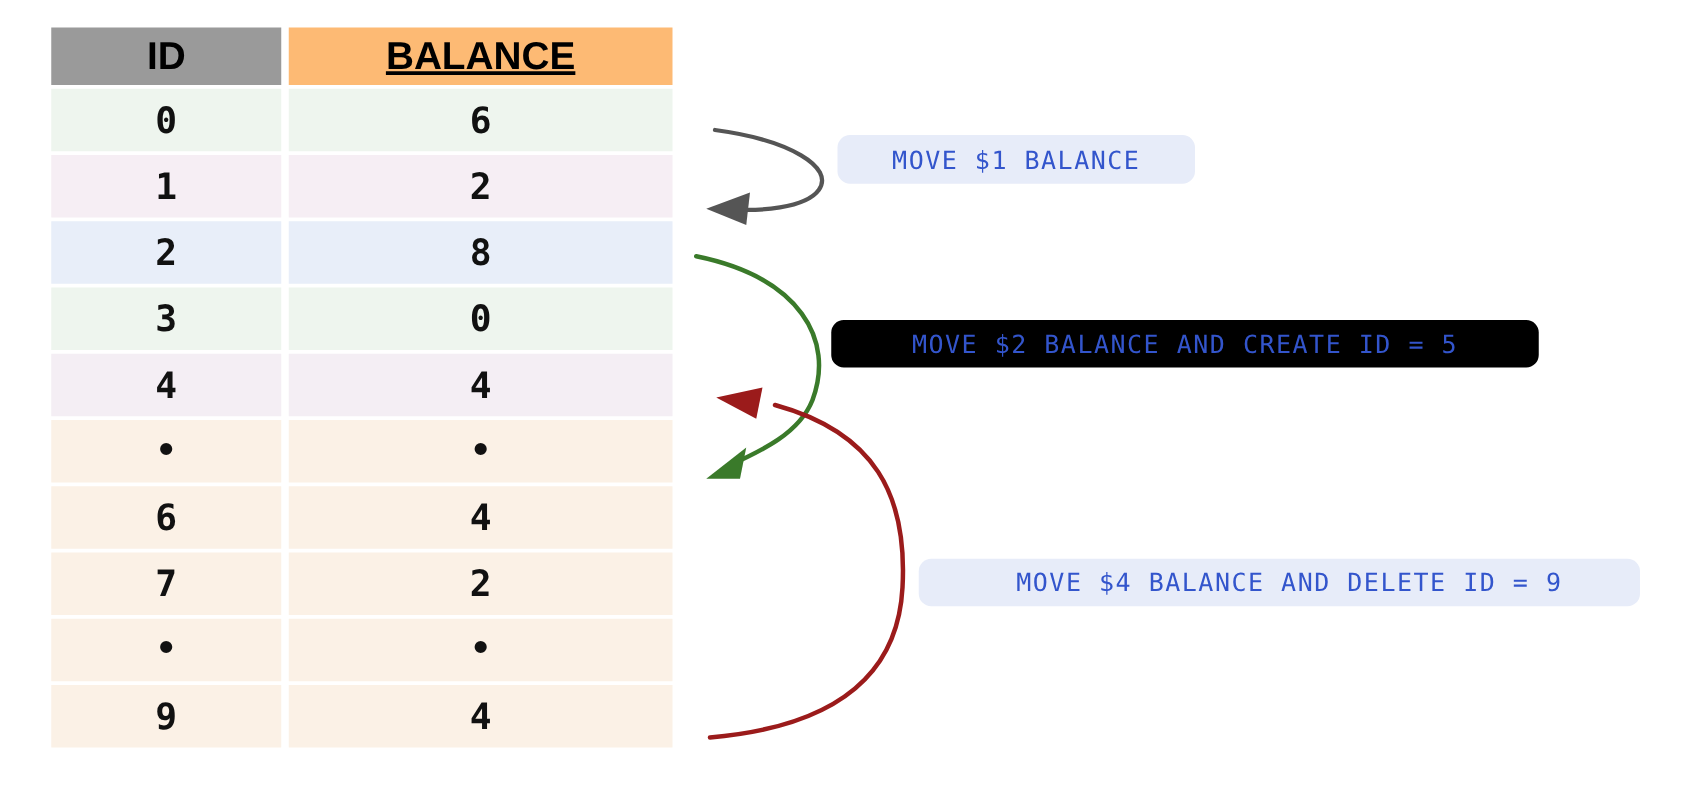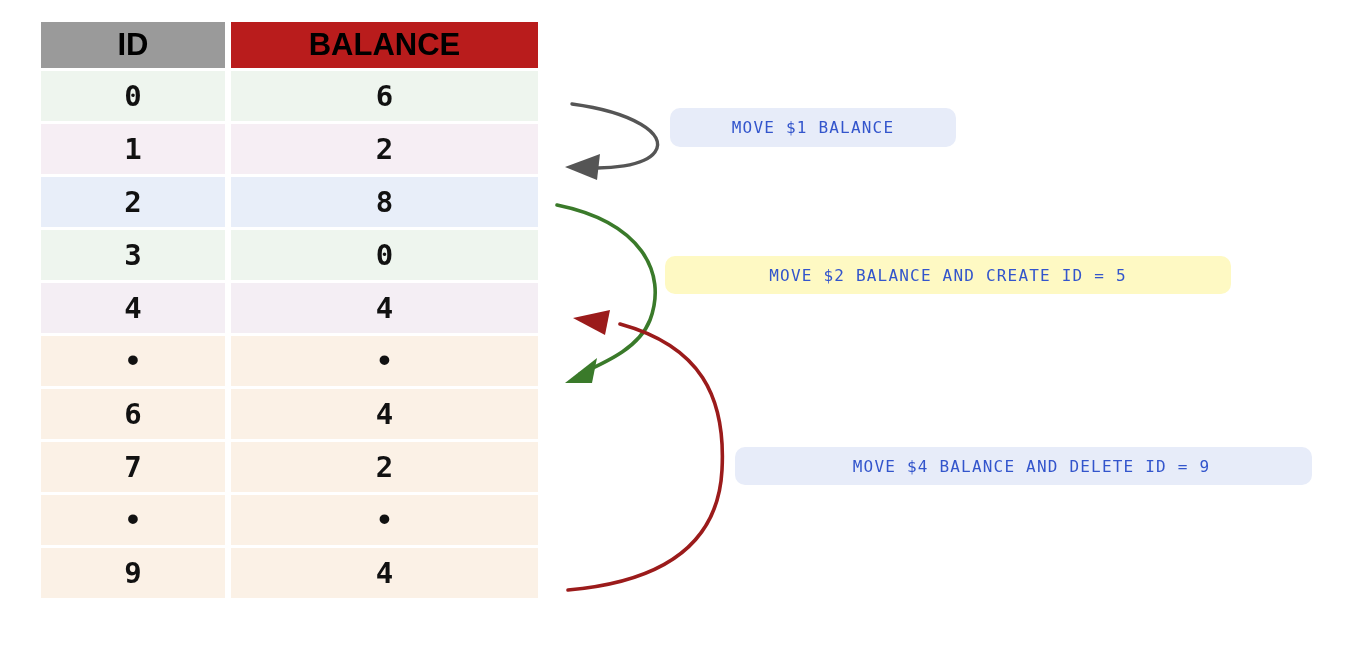--- a/index.html
+++ b/index.html
@@ -70,21 +70,21 @@
     padding-bottom: 4px;
   }
 
   
   .pill {
     position: absolute;
     background: #e7ecf9;
     border-radius: 10px;
     color: #3355cc;
     font-family: "DejaVu Sans Mono", monospace;
-    font-size: 16px;
+    font-size: 20px;
     letter-spacing: 1.2px;
     display: flex;
     align-items: center;
     justify-content: center;
     white-space: nowrap;
     box-sizing: border-box;
   }
   #pill-1 { left: 670px; top: 108px;  width: 286px; height: 39px; }
   #pill-2 { left: 665px; top: 256px;  width: 566px; height: 38px; }
   #pill-3 { left: 735px; top: 447px;  width: 577px; height: 38px; }
@@ -100,21 +100,21 @@
 </style>
 </head>
 <body>
 
 <div id="canvas">
 
   <div class="table">
 
     <div class="row header">
       <div class="cell id" style="background: rgb(154, 154, 154); color: rgb(0, 0, 0);">ID</div>
-      <div class="cell bal" style="background: #b91c1c; color: rgb(0, 0, 0);">BALANCE</div>
+      <div class="cell bal" style="background: #fdba74; color: rgb(0, 0, 0); text-decoration: underline;">BALANCE</div>
     </div>
 
     <div class="row" style="">
       <div class="cell id datacell" style="background: rgb(238, 245, 238);">0</div>
       <div class="cell bal datacell" style="background: rgb(238, 245, 238);">6</div>
     </div>
 
     <div class="row">
       <div class="cell id datacell" style="background: rgb(246, 238, 244);">1</div>
       <div class="cell bal datacell" style="background: rgb(246, 238, 244);">2</div>
@@ -175,17 +175,17 @@
     </g>
 
     <g>
       <path d="M 568 590 C 660 582 718 546 722 470 C 726 396 700 346 620 324" fill="none" stroke="#9b1b1b" stroke-width="3.6" stroke-linecap="round"></path>
       <path d="M 573 318 L 610 310 L 605 335 Z" fill="#9b1b1b"></path>
     </g>
   </svg>
 
   <div class="pill" id="pill-1" style="background: rgb(231, 236, 249); color: rgb(51, 85, 204);">MOVE $1 BALANCE</div>
 
-  <div class="pill" id="pill-2" style="background: #fef9c3; color: rgb(51, 85, 204);">MOVE $2 BALANCE AND CREATE ID = 5</div>
+  <div class="pill" id="pill-2" style="background: #000000; color: rgb(51, 85, 204);">MOVE $2 BALANCE AND CREATE ID = 5</div>
 
   <div class="pill" id="pill-3" style="background: rgb(231, 236, 249); color: rgb(51, 85, 204); padding-left: 16px;">MOVE $4 BALANCE AND DELETE ID = 9</div>
 
 </div>
 
 </body></html>

